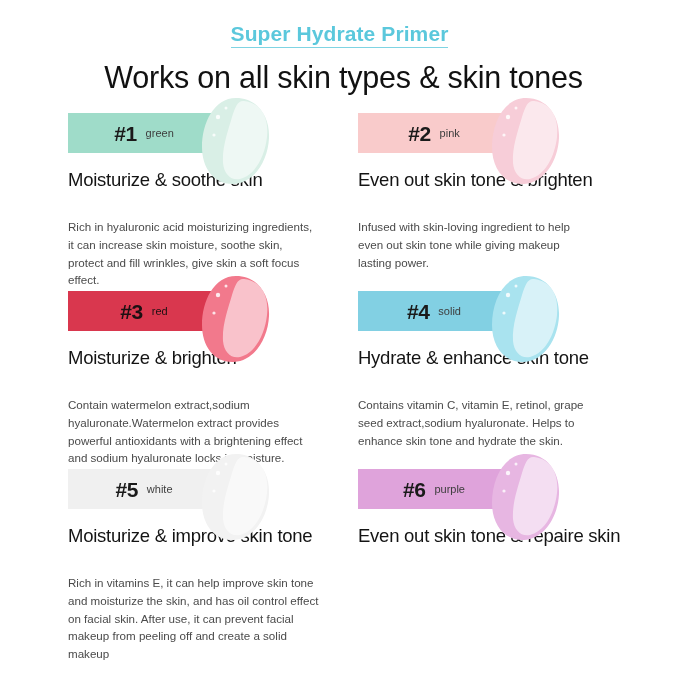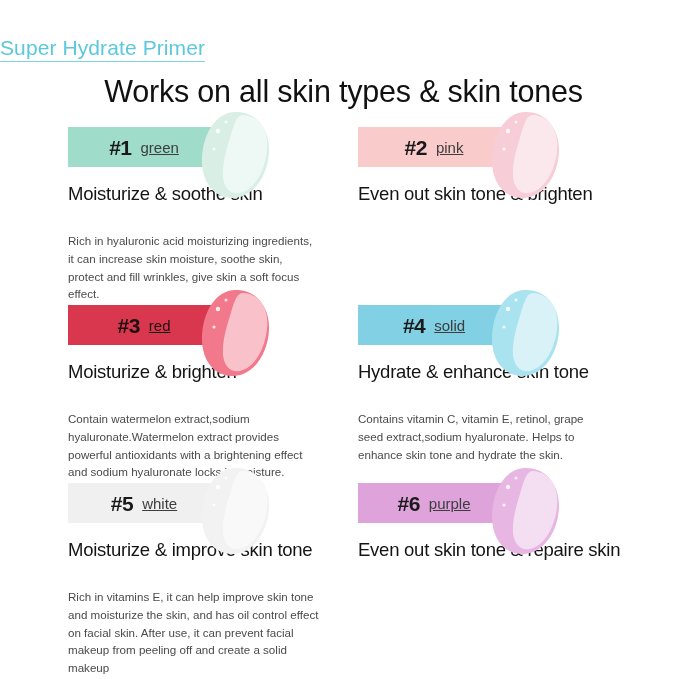--- a/index.html
+++ b/index.html
@@ -16,21 +16,23 @@
   }
   .page {
     position: relative;
     width: 679px;
     height: 679px;
     box-sizing: border-box;
   }
 
   
   .brand-line {
-    margin-top: 36px;
+    text-align: center;
+    margin-top: 22px;
+    font-weight: bold;
   }
   .brand {
     display: inline-block;
     font-size: 21px;
     color: #5bc8dc;
     letter-spacing: 0.1px;
     border-bottom: 1.6px solid #7fd4e3;
     padding-bottom: 2px;
     line-height: 1.1;
   }
@@ -81,24 +83,23 @@
     box-sizing: border-box;
   }
   .badge .num {
     font-size: 21px;
     font-weight: 700;
     color: #1a1a1a;
     letter-spacing: -0.5px;
     line-height: 1;
   }
   .badge .cname {
-    font-size: 15px;
+    font-size: 11px;
     color: #3d3d3d;
     line-height: 1;
-    text-decoration: underline;
   }
   .card.dark-badge .badge .num,
   .card.dark-badge .badge .cname { color: #1c1012; }
 
   
   .swatch {
     position: absolute;
     left: 128px;
     top: -18px;
     width: 78px;
@@ -170,20 +171,21 @@
         </div>
         <svg class="swatch" viewBox="0 0 78 92">
           <path class="blob1" d="M40 3 C62 3 74 22 73 43 C72 66 58 88 38 89 C18 90 6 73 6 52 C6 28 18 3 40 3 Z" fill="#f7cdd8"></path>
           <path class="blob2" d="M48 6 C66 8 73 24 71 42 C69 60 60 80 44 84 C35 86 28 79 27 68 C26 52 32 36 36 22 C39 12 42 5 48 6 Z" opacity="0.55" fill="#ffffff"></path>
           <circle cx="22" cy="22" r="2.2" fill="#ffffff" opacity="0.85"></circle>
           <circle cx="30" cy="13" r="1.5" fill="#ffffff" opacity="0.8"></circle>
           <circle cx="18" cy="40" r="1.6" fill="#ffffff" opacity="0.8"></circle>
         </svg>
       </div>
       <div class="card-title">Even out skin tone &amp; brighten</div>
+      <div class="card-body">Infused with skin-loving  ingredient  to help even out skin tone while giving makeup lasting power.</div>
     </div>
 
     <div class="card col-left dark-badge">
       <div class="badge-wrap">
         <div class="badge" style="background: rgb(217, 55, 78);">
           <span class="num">#3</span>
           <span class="cname">red</span>
         </div>
         <svg class="swatch" viewBox="0 0 78 92">
           <path class="blob1" d="M40 3 C62 3 74 22 73 43 C72 66 58 88 38 89 C18 90 6 73 6 52 C6 28 18 3 40 3 Z" fill="#f2798c"></path>

